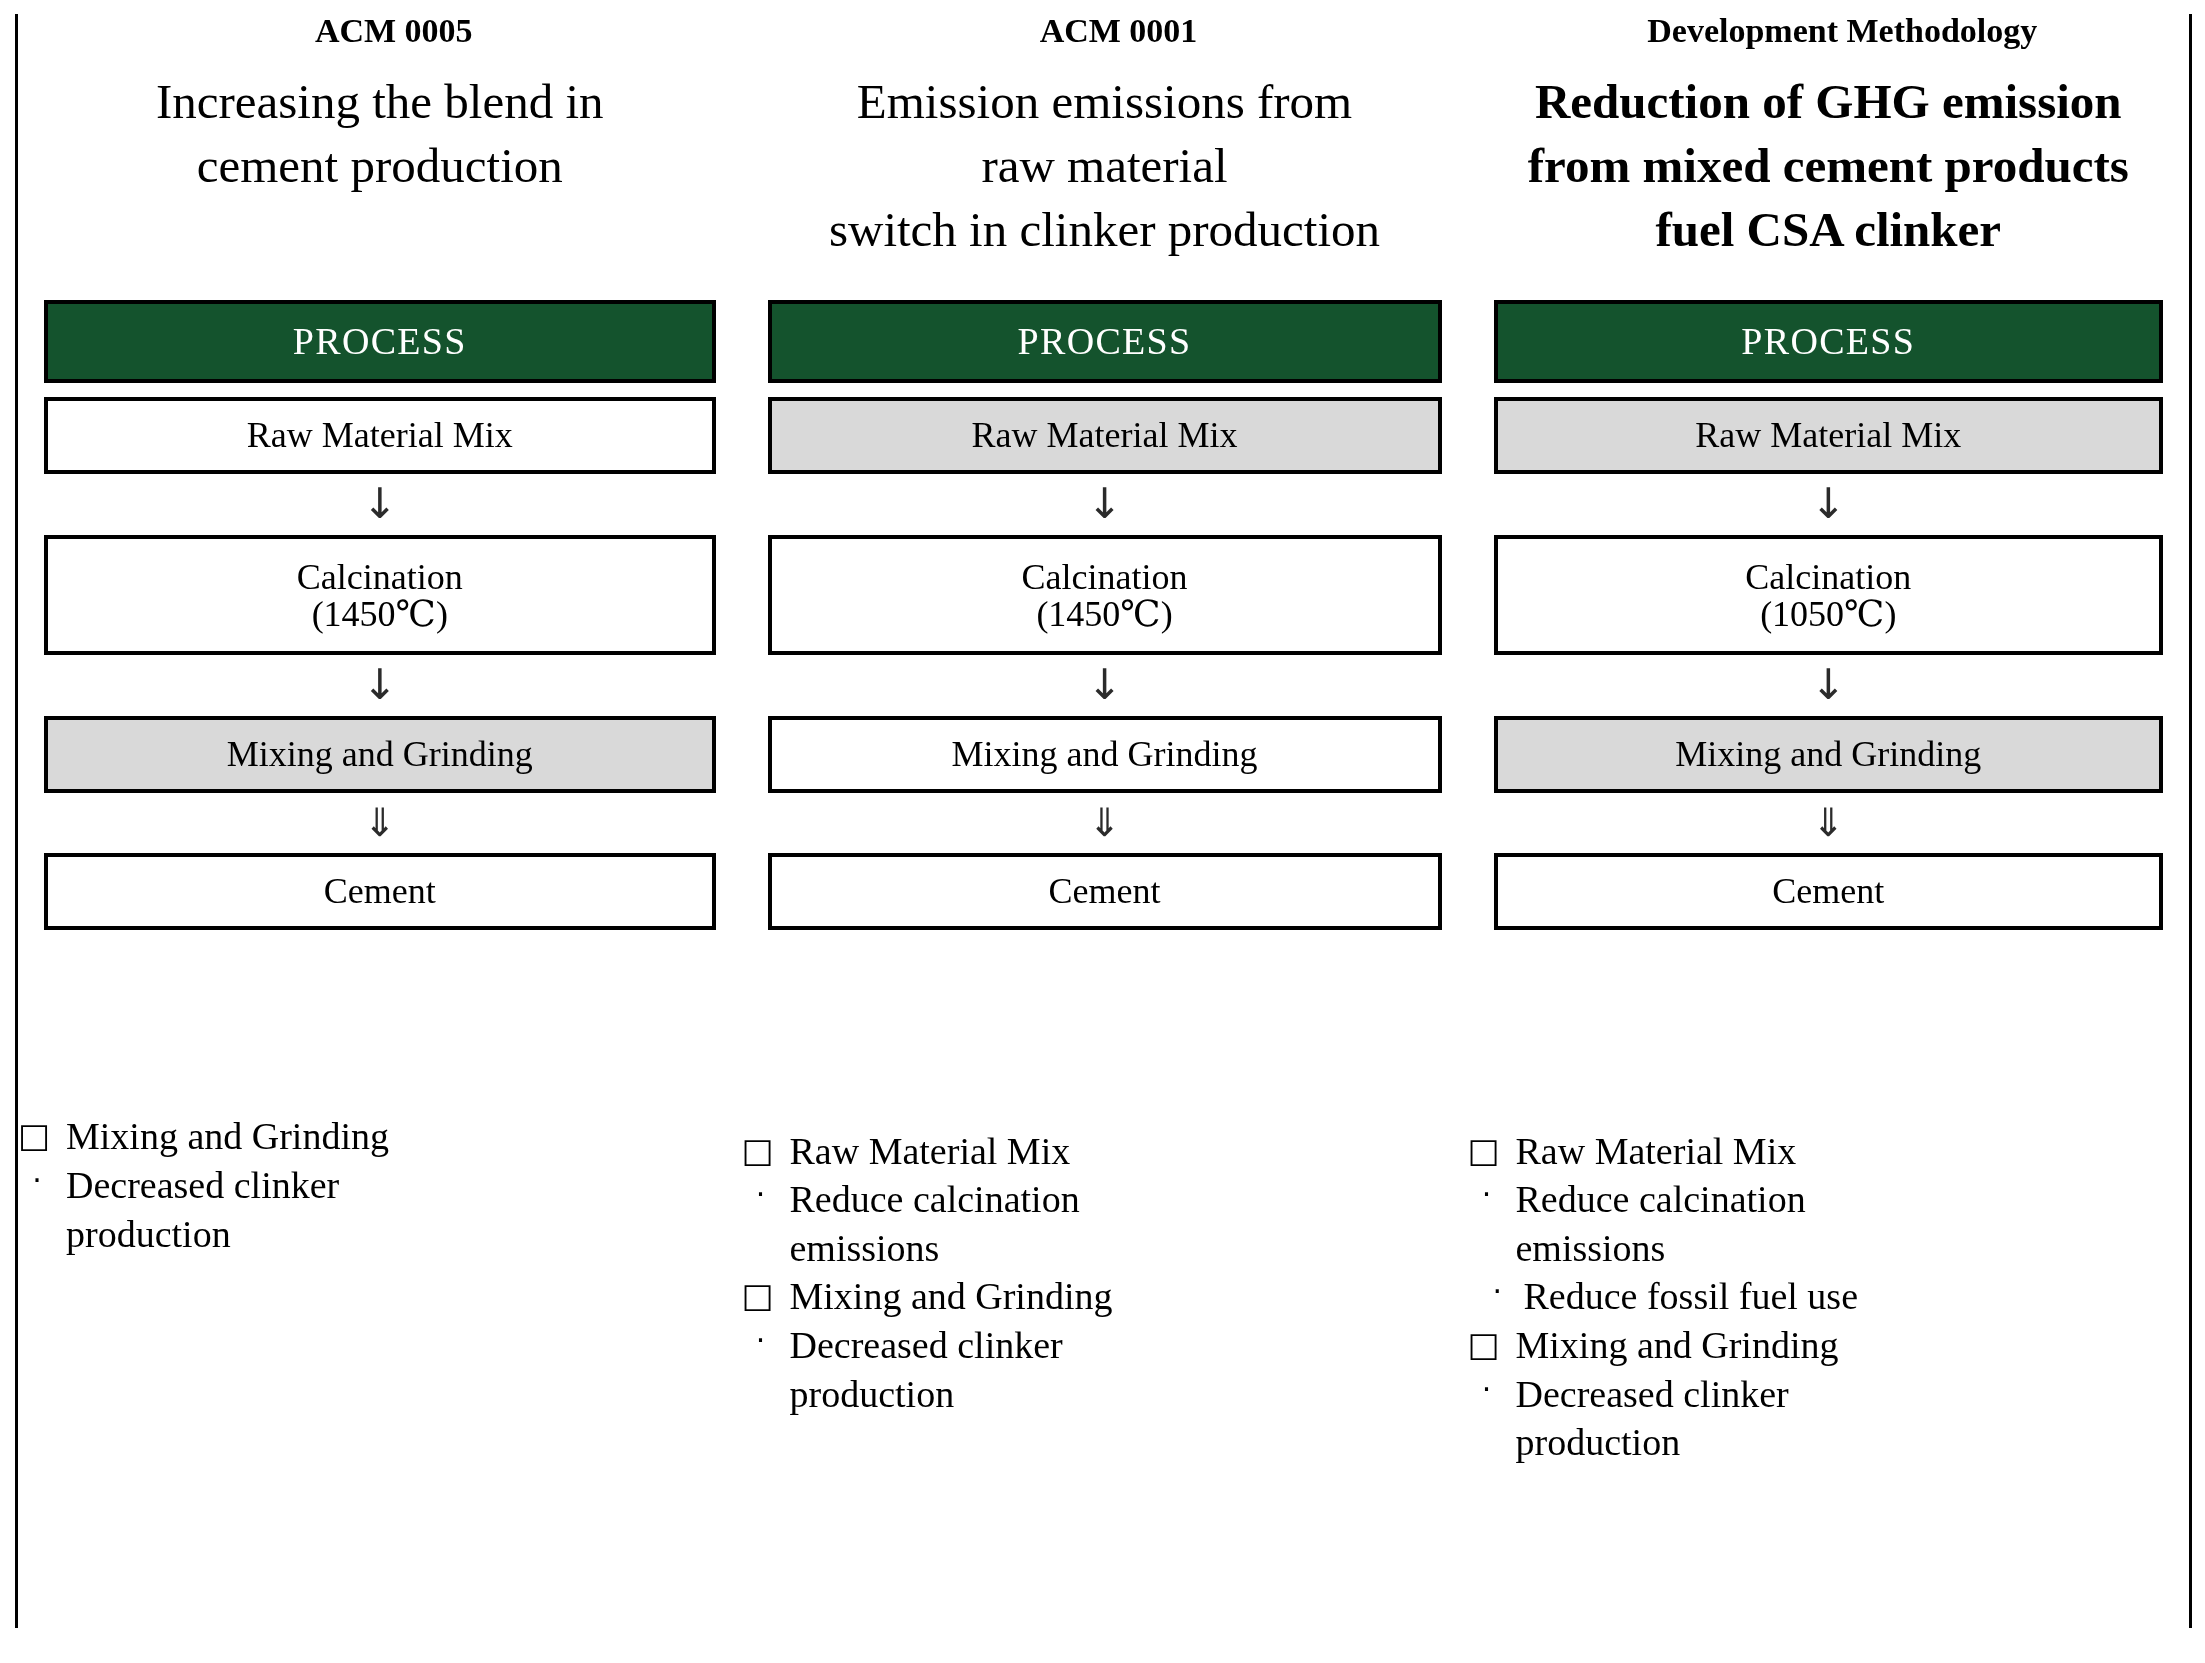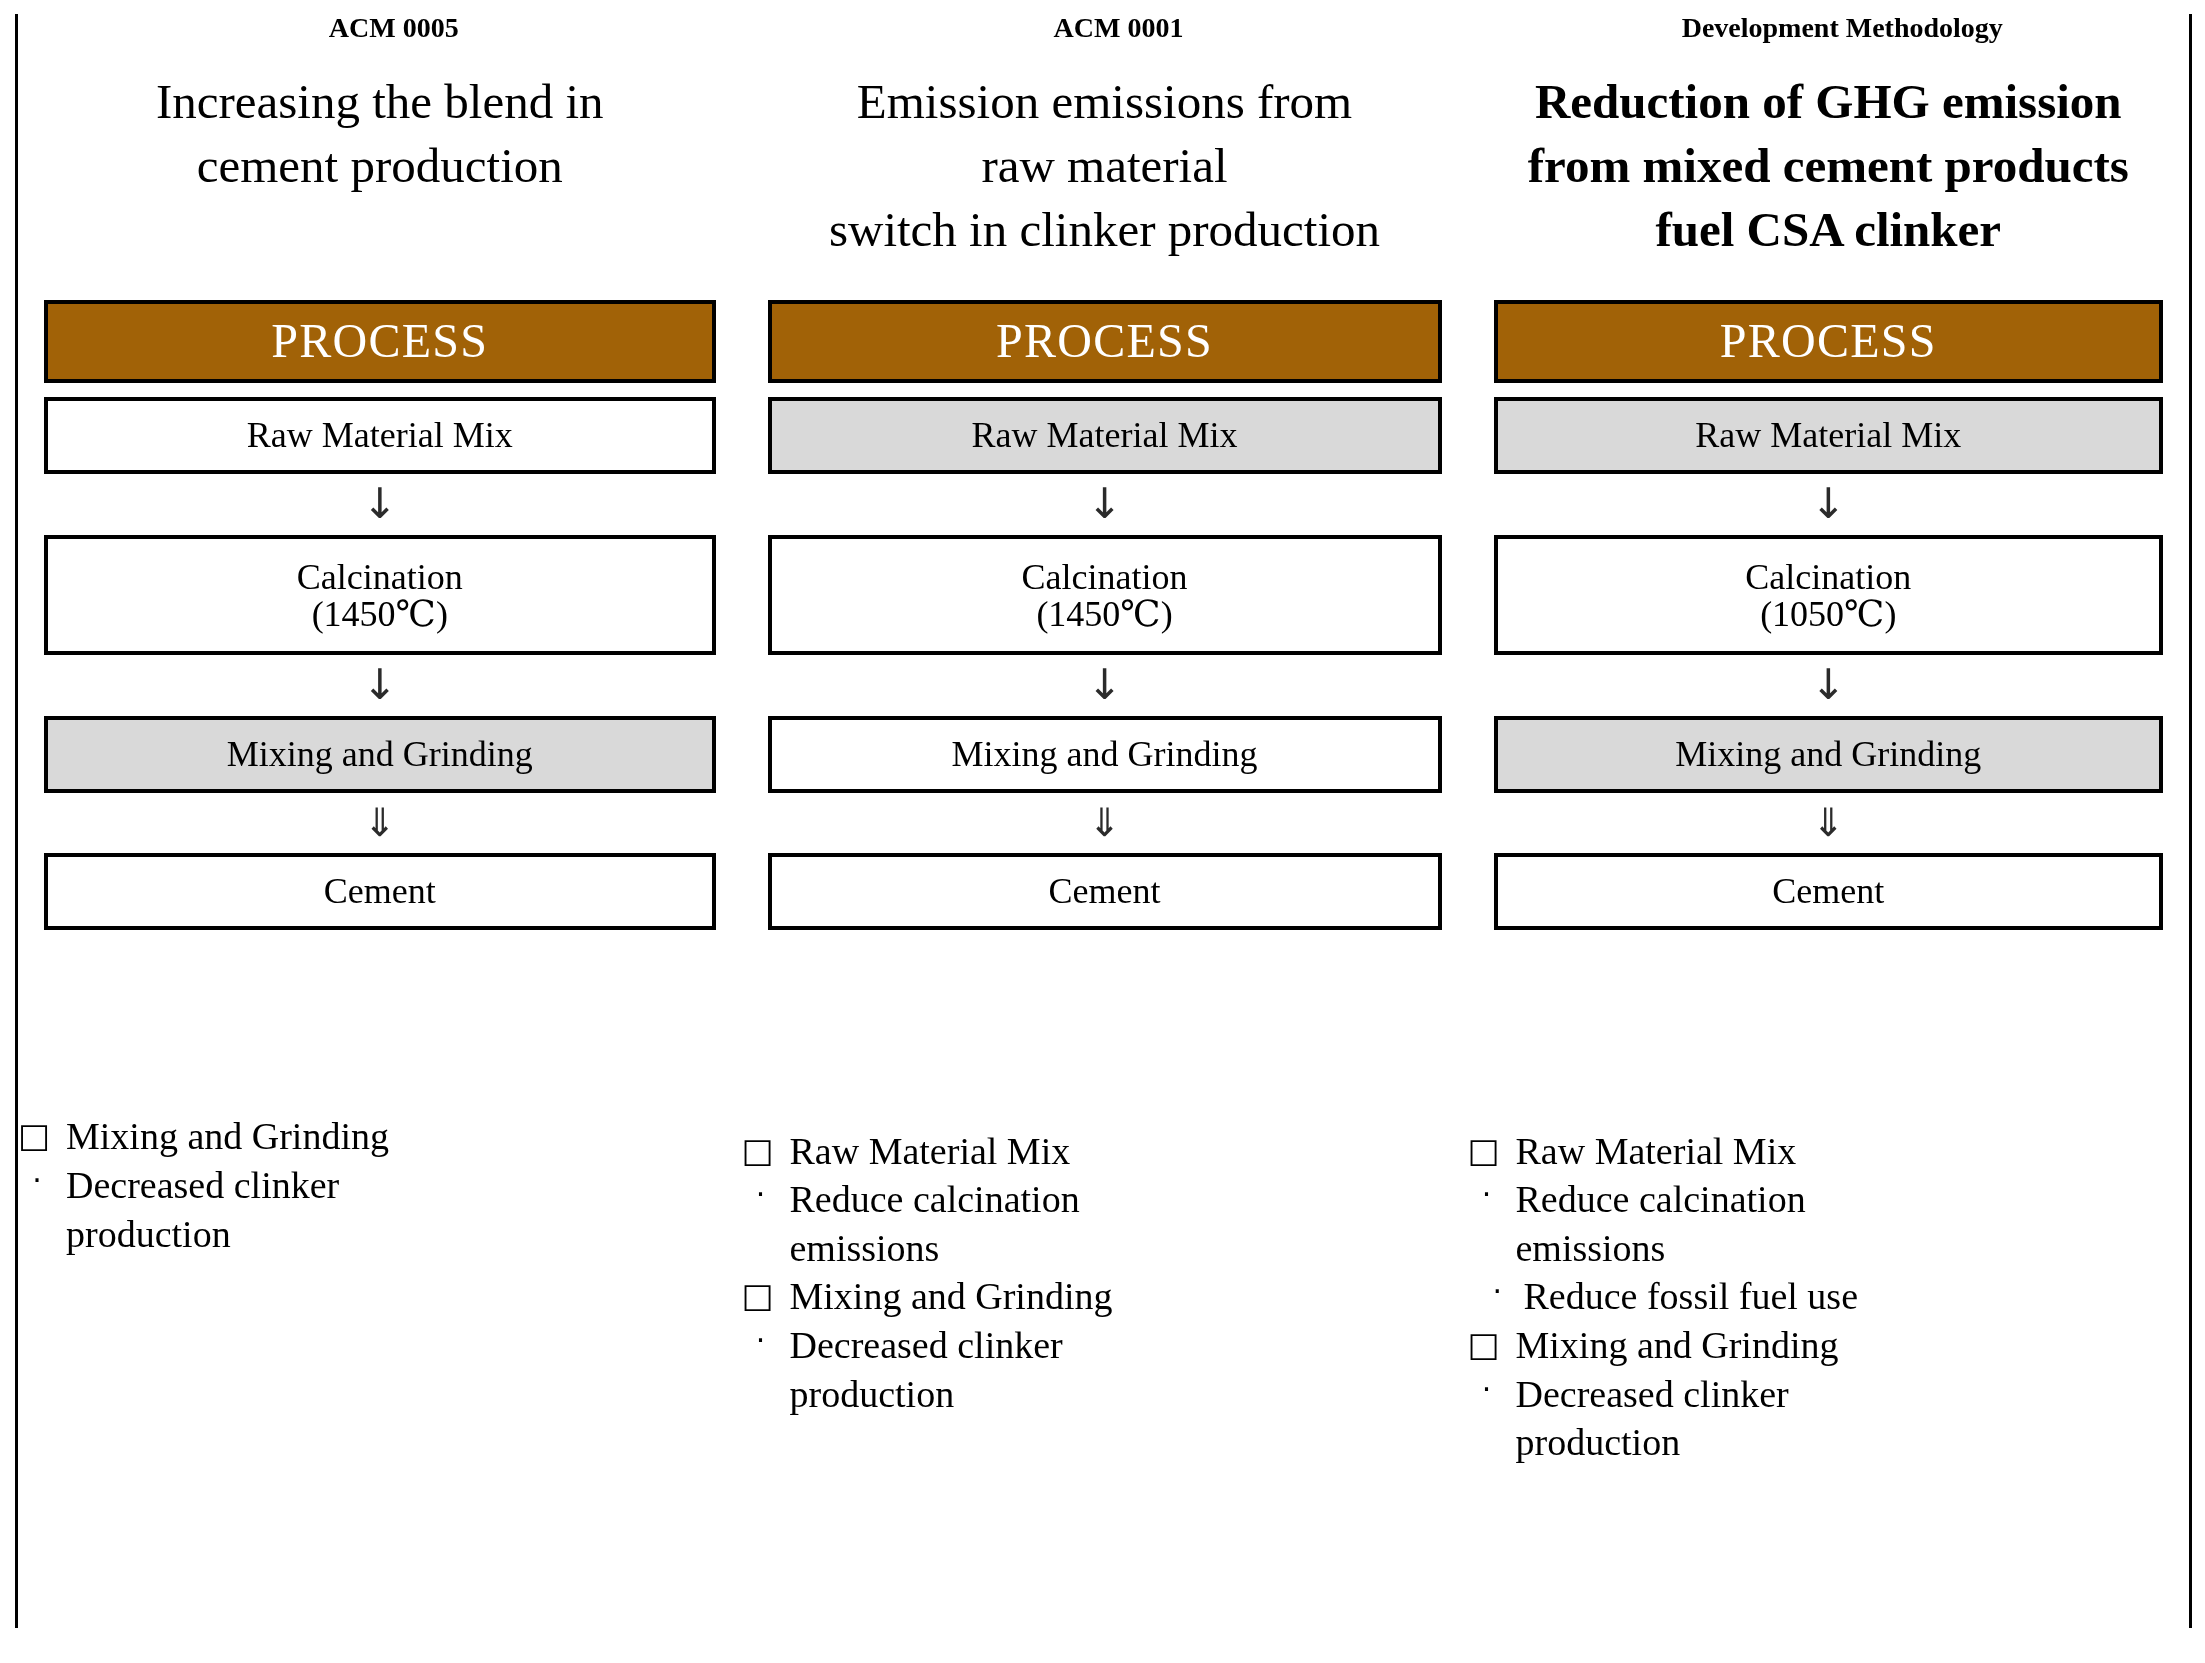--- a/index.html
+++ b/index.html
@@ -49,21 +49,21 @@
     border-left: 2.6px solid #000;
     border-right: 2.6px solid #000;
     height: 56px;
     text-align: center;
     vertical-align: middle;
   }
   .row-head td:first-child { border-left: 3.3px solid #000; }
   .row-head td:last-child  { border-right: 3.3px solid #000; }
 
   .col-title {
-    font-size: 28px;
+    font-size: 34px;
     font-weight: bold;
     line-height: 1.0;
     letter-spacing: 0px;
     padding-left: 28px;
   }
 
   
   .row-desc td {
     border-bottom: 3.3px solid #000;
     border-left: 2.6px solid #000;
@@ -110,24 +110,24 @@
     font-size: 36px;
     line-height: 1.02;
     display: flex;
     flex-direction: column;
     align-items: center;
     justify-content: center;
   }
   .fbox .bl { display: block; }
 
   .fbox.process {
-    background: #a16207;
+    background: #14532d;
     color: #ffffff;
     height: 83px;
-    font-size: 48px;
+    font-size: 38px;
     letter-spacing: 1.3px;
     margin-bottom: 14.3px;
     text-align: right;
   }
   .fbox.step    { height: 77px; }
   .fbox.tall    { height: 120px; padding-top: 2.6px; }
   .fbox.shade   { background: #d9d9d9; }
 
   .arrow {
     text-align: center;

